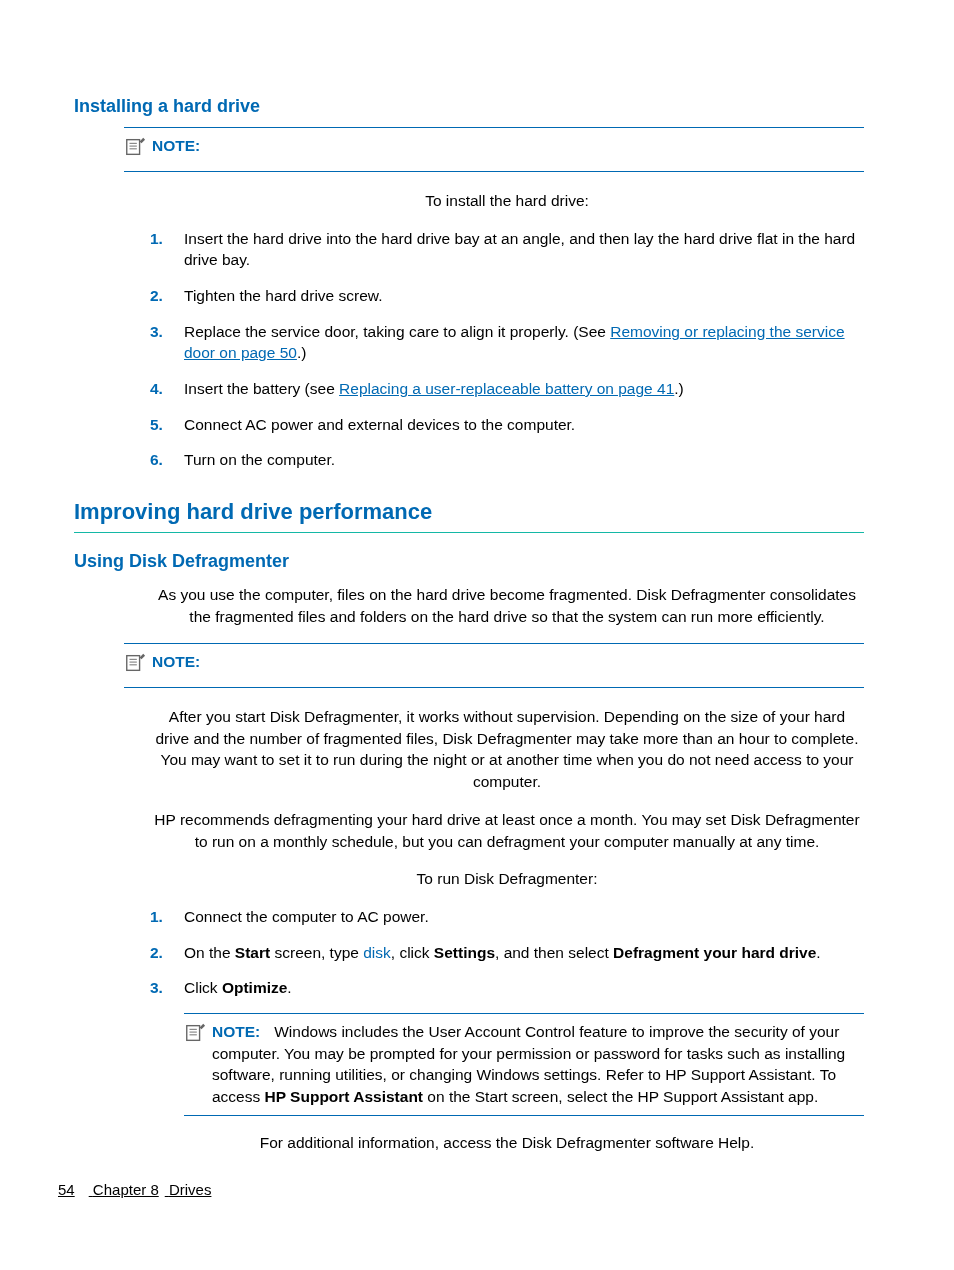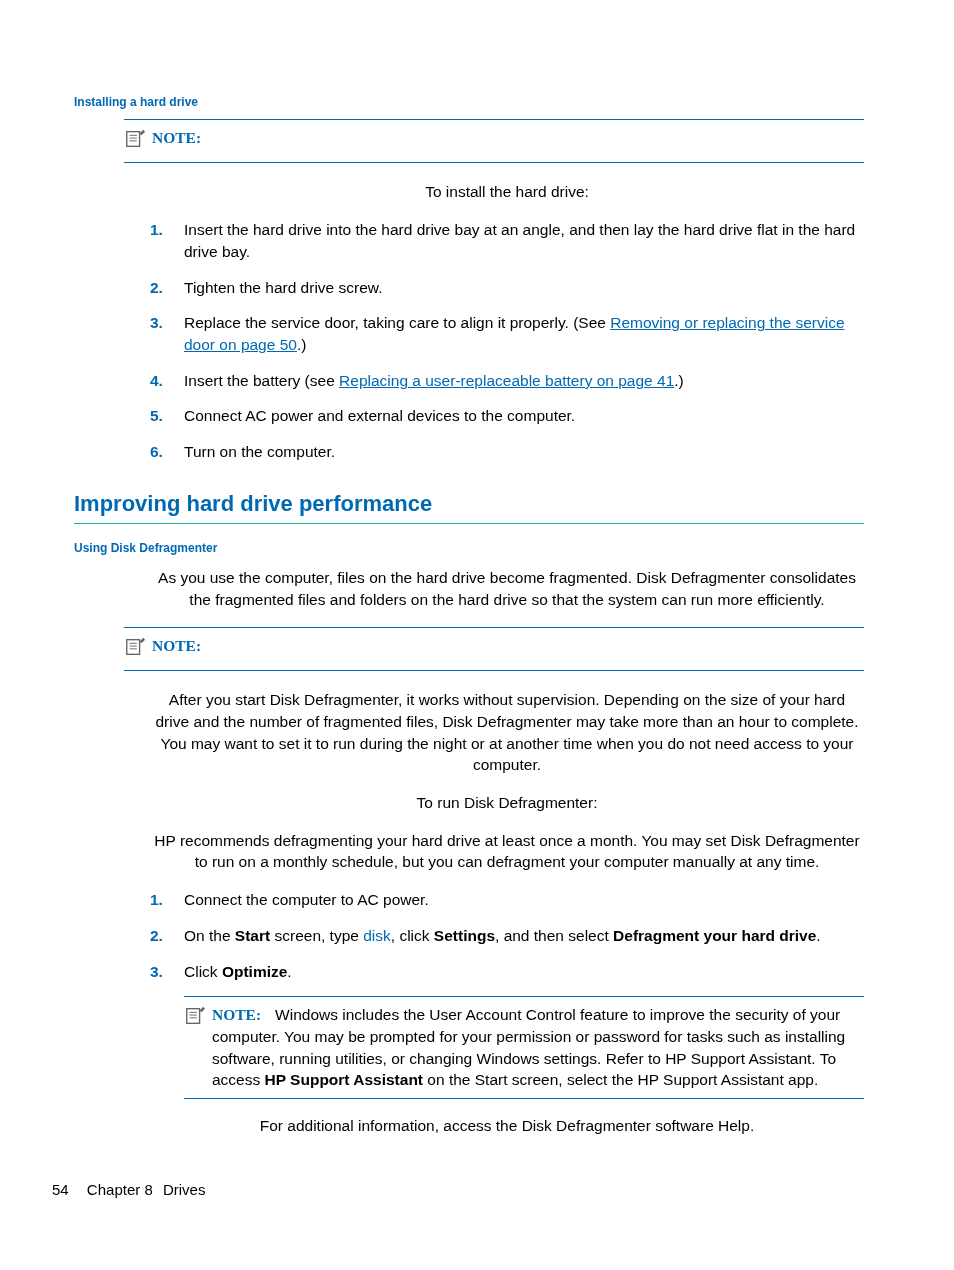--- a/index.html
+++ b/index.html
@@ -9,21 +9,21 @@
     background: #fff;
     font-family: Arial, Helvetica, sans-serif;
     font-size: 15.5px;
     line-height: 1.4;
     color: #000;
     position: relative;
     padding: 94px 90px 0 74px;
   }
   h3.section-head {
     color: #0069b3;
-    font-size: 12px;
+    font-size: 18px;
     font-weight: bold;
     margin-bottom: 8px;
   }
   h2.main-head {
     color: #0069b3;
     font-size: 22px;
     font-weight: bold;
     margin: 26px 0 6px 0;
     padding-bottom: 4px;
     border-bottom: 1px solid #14b8a6;
@@ -39,21 +39,20 @@
   .note-icon {
     flex: 0 0 26px;
     margin-right: 2px;
     margin-top: 1px;
   }
   .note-label {
     color: #0069b3;
     font-weight: bold;
     margin-right: 14px;
     white-space: nowrap;
-    font-family: Liberation Serif, serif;
   }
   .note-text { flex: 1; }
   .indented-block { margin-left: 76px; margin-top: 18px; }
   .indented-block p { margin-bottom: 16px; text-align: center; }
   ol.steps { margin-left: 76px; list-style: none; }
   ol.steps li {
     display: flex;
     margin-bottom: 14px;
   }
   ol.steps li .num {
@@ -73,22 +72,23 @@
     padding: 7px 0;
     margin-left: 110px;
     margin-top: 4px;
     margin-bottom: 16px;
     display: flex;
     align-items: flex-start;
   }
   .footer {
     position: absolute;
     bottom: 70px;
-    left: 52px;
+    left: 58px;
     font-size: 15px;
+    text-decoration: underline;
   }
   .footer .pg { margin-right: 14px; }
   .footer .chap { margin-right: 6px; }
   b { font-weight: bold; }
 </style>
 </head>
 <body>
 
 <h3 class="section-head">Installing a hard drive</h3>
 
@@ -156,22 +156,22 @@
         <line x1="6" y1="8" x2="14" y2="8" stroke="#666"></line>
         <line x1="6" y1="11" x2="14" y2="11" stroke="#666"></line>
         <line x1="6" y1="14" x2="14" y2="14" stroke="#666"></line>
       </svg>
   </span>
   <span class="note-label">NOTE:</span>
 </div>
 
 <div class="indented-block">
   <p>After you start Disk Defragmenter, it works without supervision. Depending on the size of your hard drive and the number of fragmented files, Disk Defragmenter may take more than an hour to complete. You may want to set it to run during the night or at another time when you do not need access to your computer.</p>
+  <p>HP recommends defragmenting your hard drive at least once a month. You may set Disk Defragmenter to run on a monthly schedule, but you can defragment your computer manually at any time.</p>
   <p>To run Disk Defragmenter:</p>
-  <p>HP recommends defragmenting your hard drive at least once a month. You may set Disk Defragmenter to run on a monthly schedule, but you can defragment your computer manually at any time.</p>
 </div>
 
 <ol class="steps">
   <li>
     <span class="num">1.</span>
     <span class="txt">Connect the computer to AC power.</span>
   </li>
   <li>
     <span class="num">2.</span>
     <span class="txt">

